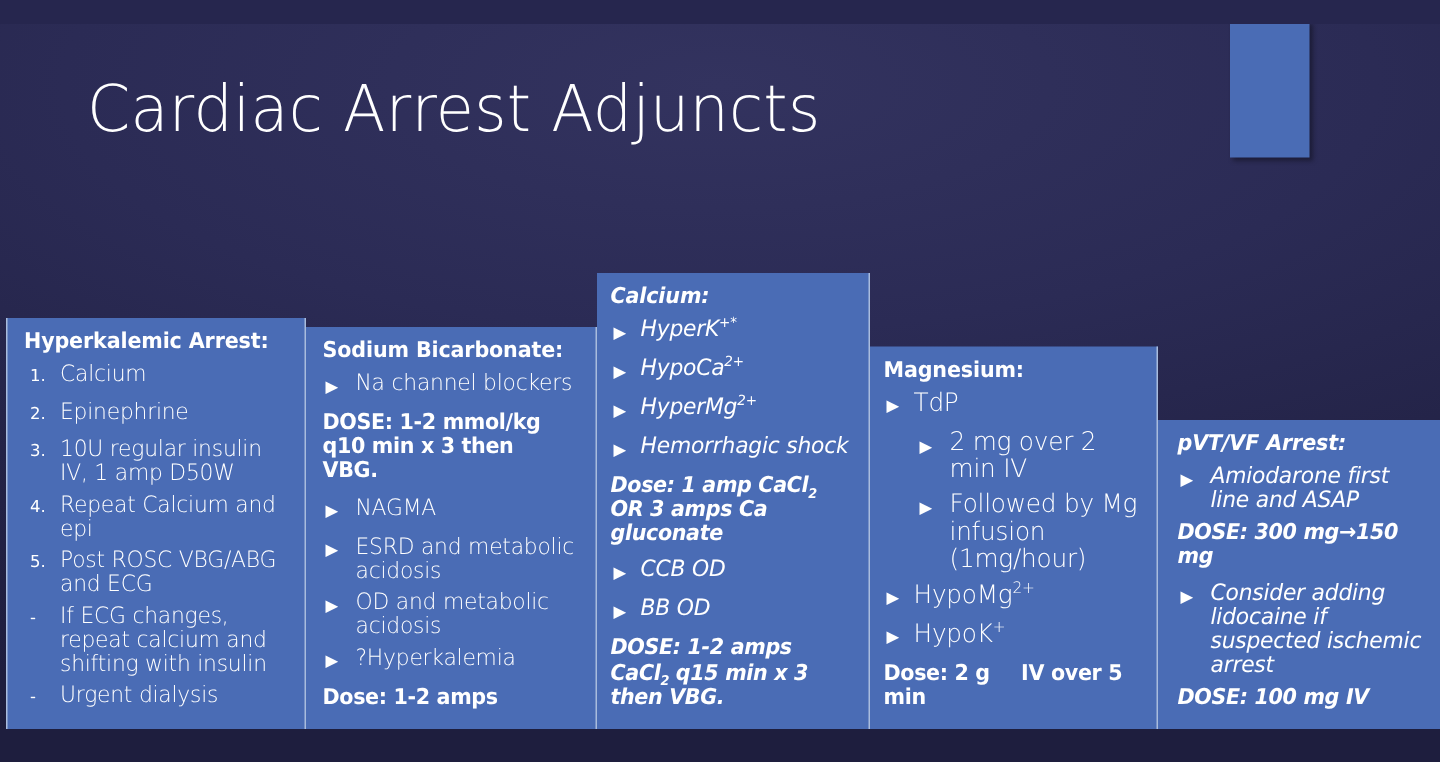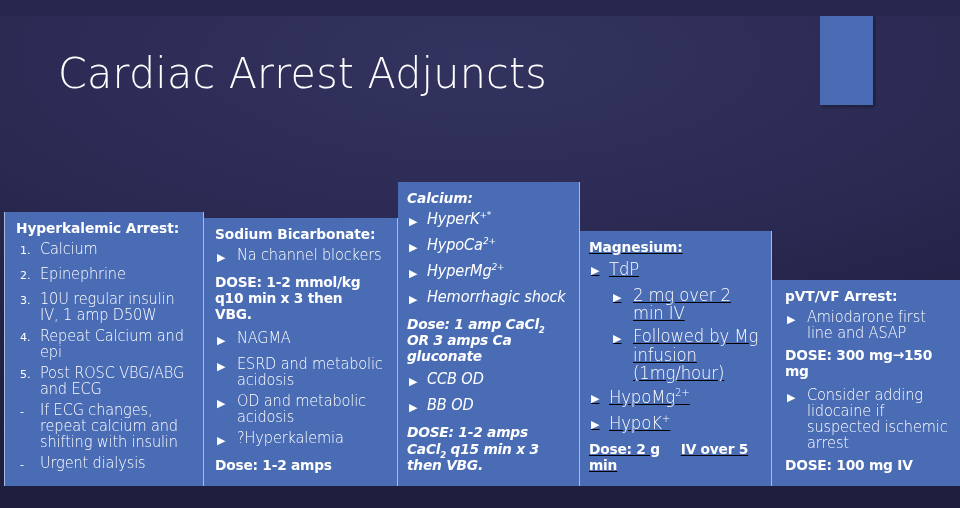--- a/index.html
+++ b/index.html
@@ -45,22 +45,22 @@
     box-sizing:border-box;
     padding:8px 7px 6px 7px;
     position:relative;
     overflow:hidden;
   }
   .col.first{border-left:1px solid #a9bcdd;}
   .col.last{border-right:none;}
   .c1{flex:0 0 200px;}
   .c2{flex:0 0 194px;}
   .c3{flex:0 0 182px;font-style:italic;}
-  .c4{flex:0 0 192px;text-decoration:underline;}
-  .c5{flex:1 1 auto;}
+  .c4{flex:0 0 192px;}
+  .c5{flex:1 1 auto;font-style:italic;}
 
   .hdr{
     color:#ffffff;font-weight:bold;font-size:14.5px;
     font-family:"DejaVu Sans","Liberation Sans",sans-serif;
     letter-spacing:-.1px;
     margin:0 0 5px 4px;
     transform:scaleX(.95);transform-origin:left center;
     white-space:nowrap;
   }
   .c3 .hdr,.c4 .hdr{margin-left:2px;}

